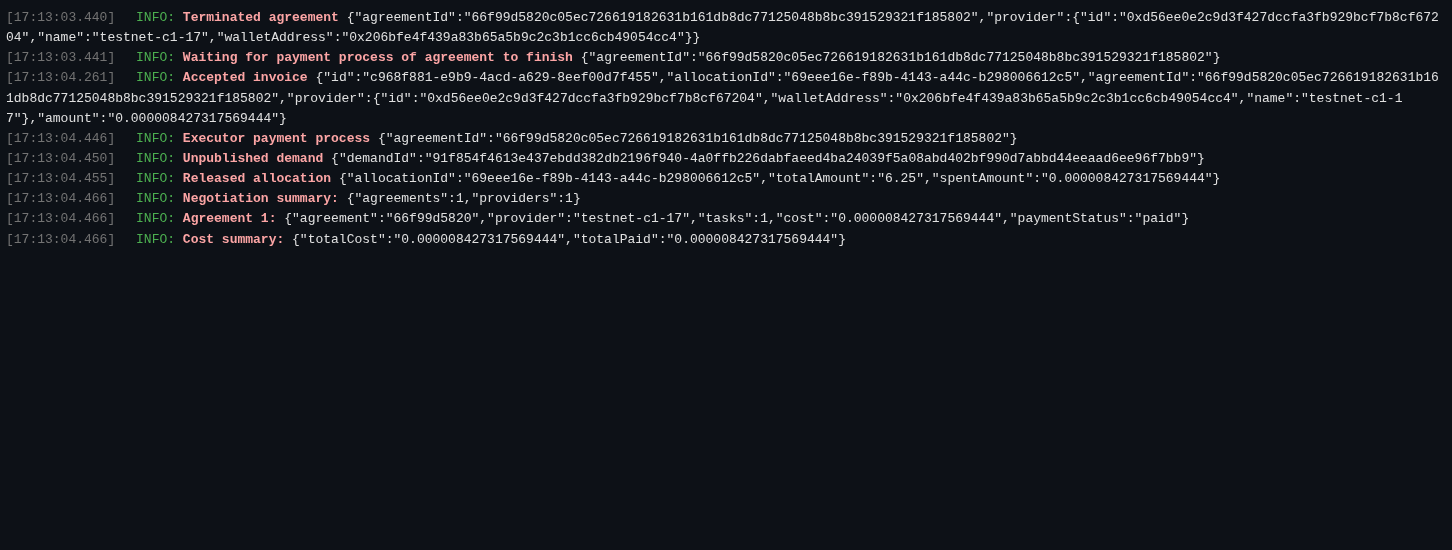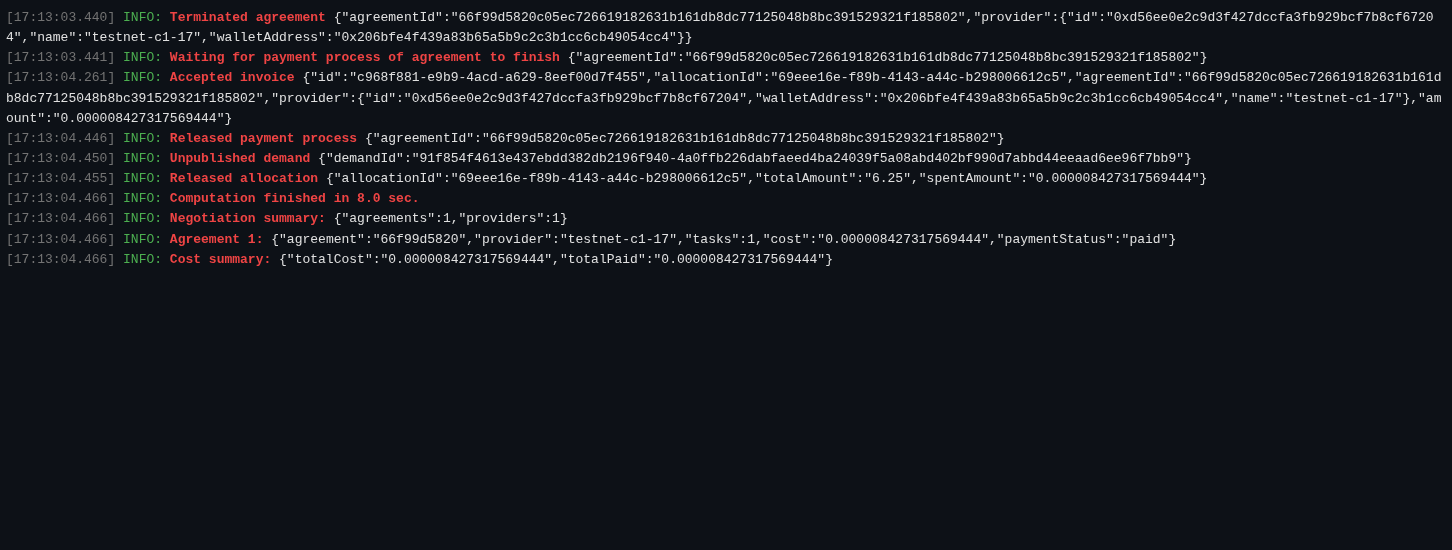--- a/index.html
+++ b/index.html
@@ -32,38 +32,38 @@
       word-break: break-all;
       display: block;
     }
 
     .timestamp {
       color: #737373;
     }
 
     .level-info {
       color: #4caf50;
+      margin-left: 13px;
     }
 
     .msg-highlight {
-      color: #ef4444;
+      color: #fca5a5;
       font-weight: bold;
     }
 
     .msg-text {
       color: #e0e0e0;
     }
   </style>
 </head>
 <body>
 
 <div class="terminal">
 <span class="log-line"><span class="timestamp">[17:13:03.440] </span><span class="level-info">INFO: </span><span class="msg-highlight">Terminated agreement</span><span class="msg-text"> {"agreementId":"66f99d5820c05ec726619182631b161db8dc77125048b8bc391529321f185802","provider":{"id":"0xd56ee0e2c9d3f427dccfa3fb929bcf7b8cf67204","name":"testnet-c1-17","walletAddress":"0x206bfe4f439a83b65a5b9c2c3b1cc6cb49054cc4"}}</span></span>
     <span class="log-line"><span class="timestamp">[17:13:03.441] </span><span class="level-info">INFO: </span><span class="msg-highlight">Waiting for payment process of agreement to finish</span><span class="msg-text"> {"agreementId":"66f99d5820c05ec726619182631b161db8dc77125048b8bc391529321f185802"}</span></span>
     <span class="log-line"><span class="timestamp">[17:13:04.261] </span><span class="level-info">INFO: </span><span class="msg-highlight">Accepted invoice</span><span class="msg-text"> {"id":"c968f881-e9b9-4acd-a629-8eef00d7f455","allocationId":"69eee16e-f89b-4143-a44c-b298006612c5","agreementId":"66f99d5820c05ec726619182631b161db8dc77125048b8bc391529321f185802","provider":{"id":"0xd56ee0e2c9d3f427dccfa3fb929bcf7b8cf67204","walletAddress":"0x206bfe4f439a83b65a5b9c2c3b1cc6cb49054cc4","name":"testnet-c1-17"},"amount":"0.000008427317569444"}</span></span>
-    <span class="log-line"><span class="timestamp">[17:13:04.446] </span><span class="level-info">INFO: </span><span class="msg-highlight">Released payment process</span><span class="msg-text"> {"agreementId":"66f99d5820c05ec726619182631b161db8dc77125048b8bc391529321f185802"}</span></span>
+    <span class="log-line"><span class="timestamp">[17:13:04.446] </span><span class="level-info">INFO: </span><span class="msg-highlight">Executor payment process</span><span class="msg-text"> {"agreementId":"66f99d5820c05ec726619182631b161db8dc77125048b8bc391529321f185802"}</span></span>
     <span class="log-line"><span class="timestamp">[17:13:04.450] </span><span class="level-info">INFO: </span><span class="msg-highlight">Unpublished demand</span><span class="msg-text"> {"demandId":"91f854f4613e437ebdd382db2196f940-4a0ffb226dabfaeed4ba24039f5a08abd402bf990d7abbd44eeaad6ee96f7bb9"}</span></span>
     <span class="log-line"><span class="timestamp">[17:13:04.455] </span><span class="level-info">INFO: </span><span class="msg-highlight">Released allocation</span><span class="msg-text"> {"allocationId":"69eee16e-f89b-4143-a44c-b298006612c5","totalAmount":"6.25","spentAmount":"0.000008427317569444"}</span></span>
-    <span class="log-line"><span class="timestamp">[17:13:04.466] </span><span class="level-info">INFO: </span><span class="msg-highlight">Computation finished in 8.0 sec.</span><span class="msg-text"></span></span>
     <span class="log-line"><span class="timestamp">[17:13:04.466] </span><span class="level-info">INFO: </span><span class="msg-highlight">Negotiation summary:</span><span class="msg-text"> {"agreements":1,"providers":1}</span></span>
     <span class="log-line"><span class="timestamp">[17:13:04.466] </span><span class="level-info">INFO: </span><span class="msg-highlight">Agreement 1:</span><span class="msg-text"> {"agreement":"66f99d5820","provider":"testnet-c1-17","tasks":1,"cost":"0.000008427317569444","paymentStatus":"paid"}</span></span>
     <span class="log-line"><span class="timestamp">[17:13:04.466] </span><span class="level-info">INFO: </span><span class="msg-highlight">Cost summary:</span><span class="msg-text"> {"totalCost":"0.000008427317569444","totalPaid":"0.000008427317569444"}</span></span>
   </div>
 
 </body></html>

